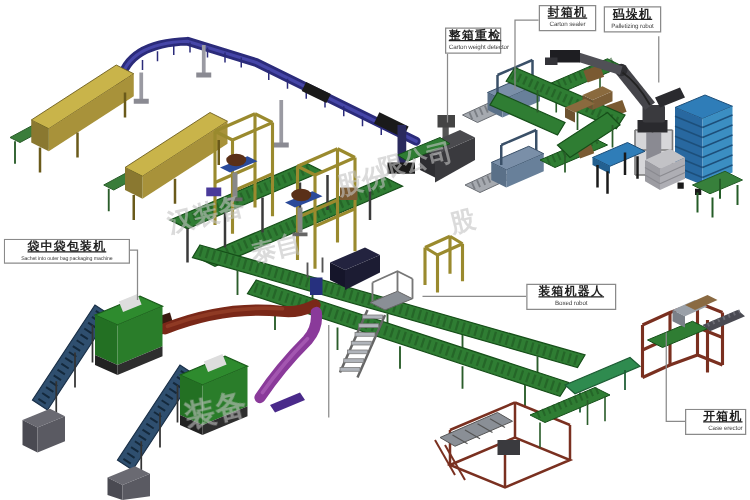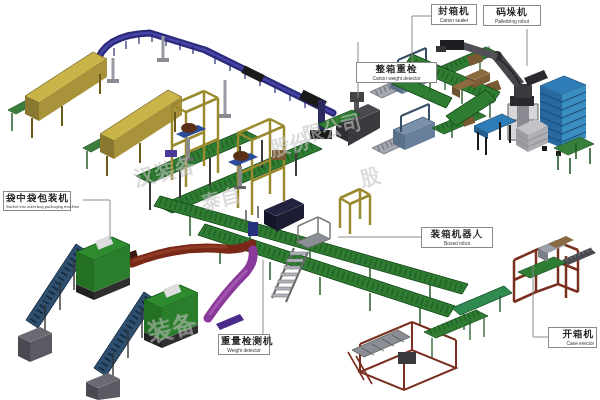--- a/index.html
+++ b/index.html
@@ -1,21 +1,21 @@
 <!DOCTYPE html>
 <html><head>
 <meta charset="utf-8">
 <style>
   html,body{margin:0;padding:0;background:#ffffff;}
   .stage{position:relative;width:600px;height:400px;background:#fff;overflow:hidden;
          font-family:"Liberation Sans",sans-serif;}
   .stage svg{position:absolute;left:0;top:0;z-index:1;}
   .callout{position:absolute;z-index:5;background:#fff;border:1px solid #8a8a8a;
            text-align:center;padding:1px 2px;box-sizing:border-box;}
-  .callout .zh{font-size:9.5px;font-weight:bold;color:#222;line-height:1.15;letter-spacing:1px;white-space:nowrap;}
+  .callout .zh{font-size:9.5px;font-weight:bold;color:#222;line-height:1.15;letter-spacing:1px;white-space:nowrap;text-decoration:underline;}
   .callout .en{font-size:5px;color:#444;line-height:1.25;white-space:nowrap;letter-spacing:-0.1px;}
   .callout .en.tiny{font-size:4.2px;}
 </style>
 </head>
 <body>
 
 <div class="stage">
 
 <svg width="600" height="400" viewBox="0 0 600 400">
 
@@ -478,41 +478,37 @@
     <polyline points="358,42 358,98"></polyline>
     <polyline points="431,16 412,16 412,72"></polyline>
     <polyline points="527,29 527,66"></polyline>
     <polyline points="83,200 110,200 110,240"></polyline>
     <polyline points="421,237 338,237"></polyline>
     <polyline points="263,334 263,260"></polyline>
     <polyline points="548,337 533,337 533,266"></polyline>
   </g>
 </svg>
 
-  <div class="callout" style="left:356px;top:22px;width:81px;margin-top:40px;">
+  <div class="callout" style="left:356px;top:22px;width:45px;">
     <div class="zh">整箱重检</div>
     <div class="en">Carton weight detector</div>
   </div>
   <div class="callout" style="left:431px;top:4px;width:46px;">
     <div class="zh">封箱机</div>
     <div class="en">Carton sealer</div>
   </div>
-  <div class="callout" style="left:483px;top:5px;width:58px;">
+  <div class="callout" style="left:483px;top:5px;width:46px;">
     <div class="zh">码垛机</div>
     <div class="en">Palletizing robot</div>
   </div>
-  <div class="callout" style="left:3px;top:191px;width:68px;">
+  <div class="callout" style="left:3px;top:191px;width:101px;">
     <div class="zh">袋中袋包装机</div>
     <div class="en tiny">Sachet into outer bag packaging machine</div>
   </div>
   <div class="callout" style="left:421px;top:227px;width:72px;">
     <div class="zh">装箱机器人</div>
     <div class="en">Boxed robot</div>
   </div>
-  <div class="callout" style="left:218px;top:334px;width:52px;">
-    <div class="zh">重量检测机</div>
-    <div class="en">Weight detector</div>
-  </div>
   <div class="callout" style="left:548px;top:327px;width:49px;text-align:right;">
     <div class="zh">开箱机</div>
     <div class="en">Case erector</div>
   </div>
 </div>
 
 </body></html>

